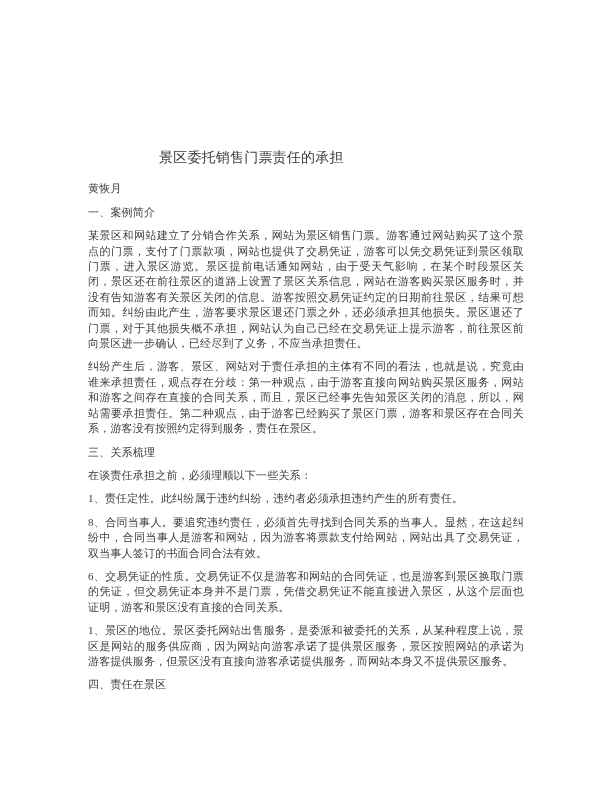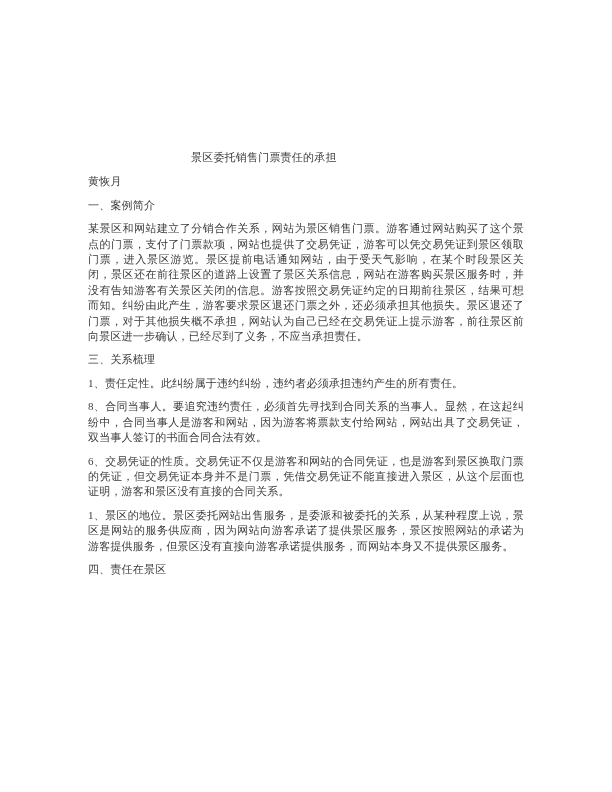--- a/index.html
+++ b/index.html
@@ -19,26 +19,26 @@
   .content {
     position: absolute;
     top: 150px;
     left: 88px;
     width: 436px;
     font-size: 11px;
     line-height: 15.4px;
     letter-spacing: 0.2px;
   }
   .doc-title {
-    margin: 0 0 8px 103px;
-    font-size: 11px;
+    margin: 0 0 8px 71px;
+    font-size: 14px;
     white-space: nowrap;
   }
   .author {
-    margin: 9px 0 8px 0;
+    margin: 16px 0 8px 0;
   }
   .section-heading {
     margin: 0 0 8px 0;
   }
   .para {
     margin: 0 0 8px 0;
     text-align: justify;
     text-align-last: left;
     word-break: break-all;
   }
@@ -46,21 +46,23 @@
 </head>
 <body>
 
 <div class="page">
   <div class="content">
     <div class="doc-title">景区委托销售门票责任的承担</div>
     <div class="author">黄恢月</div>
     <div id="sections">
         <div class="section-heading">一、案例简介</div>
         <div class="para">某景区和网站建立了分销合作关系，网站为景区销售门票。游客通过网站购买了这个景点的门票，支付了门票款项，网站也提供了交易凭证，游客可以凭交易凭证到景区领取门票，进入景区游览。景区提前电话通知网站，由于受天气影响，在某个时段景区关闭，景区还在前往景区的道路上设置了景区关系信息，网站在游客购买景区服务时，并没有告知游客有关景区关闭的信息。游客按照交易凭证约定的日期前往景区，结果可想而知。纠纷由此产生，游客要求景区退还门票之外，还必须承担其他损失。景区退还了门票，对于其他损失概不承担，网站认为自己已经在交易凭证上提示游客，前往景区前向景区进一步确认，已经尽到了义务，不应当承担责任。</div>
+        <div class="para">纠纷产生后，游客、景区、网站对于责任承担的主体有不同的看法，也就是说，究竟由谁来承担责任，观点存在分歧：第一种观点，由于游客直接向网站购买景区服务，网站和游客之间存在直接的合同关系，而且，景区已经事先告知景区关闭的消息，所以，网站需要承担责任。第二种观点，由于游客已经购买了景区门票，游客和景区存在合同关系，游客没有按照约定得到服务，责任在景区。</div>
         <div class="section-heading">三、关系梳理</div>
+        <div class="para">在谈责任承担之前，必须理顺以下一些关系：</div>
         <div class="para">1、责任定性。此纠纷属于违约纠纷，违约者必须承担违约产生的所有责任。</div>
         <div class="para">8、合同当事人。要追究违约责任，必须首先寻找到合同关系的当事人。显然，在这起纠纷中，合同当事人是游客和网站，因为游客将票款支付给网站，网站出具了交易凭证，双当事人签订的书面合同合法有效。</div>
         <div class="para">6、交易凭证的性质。交易凭证不仅是游客和网站的合同凭证，也是游客到景区换取门票的凭证，但交易凭证本身并不是门票，凭借交易凭证不能直接进入景区，从这个层面也证明，游客和景区没有直接的合同关系。</div>
         <div class="para">1、景区的地位。景区委托网站出售服务，是委派和被委托的关系，从某种程度上说，景区是网站的服务供应商，因为网站向游客承诺了提供景区服务，景区按照网站的承诺为游客提供服务，但景区没有直接向游客承诺提供服务，而网站本身又不提供景区服务。</div>
         <div class="section-heading">四、责任在景区</div>
       </div>
   </div>
 </div>
 
 </body></html>

